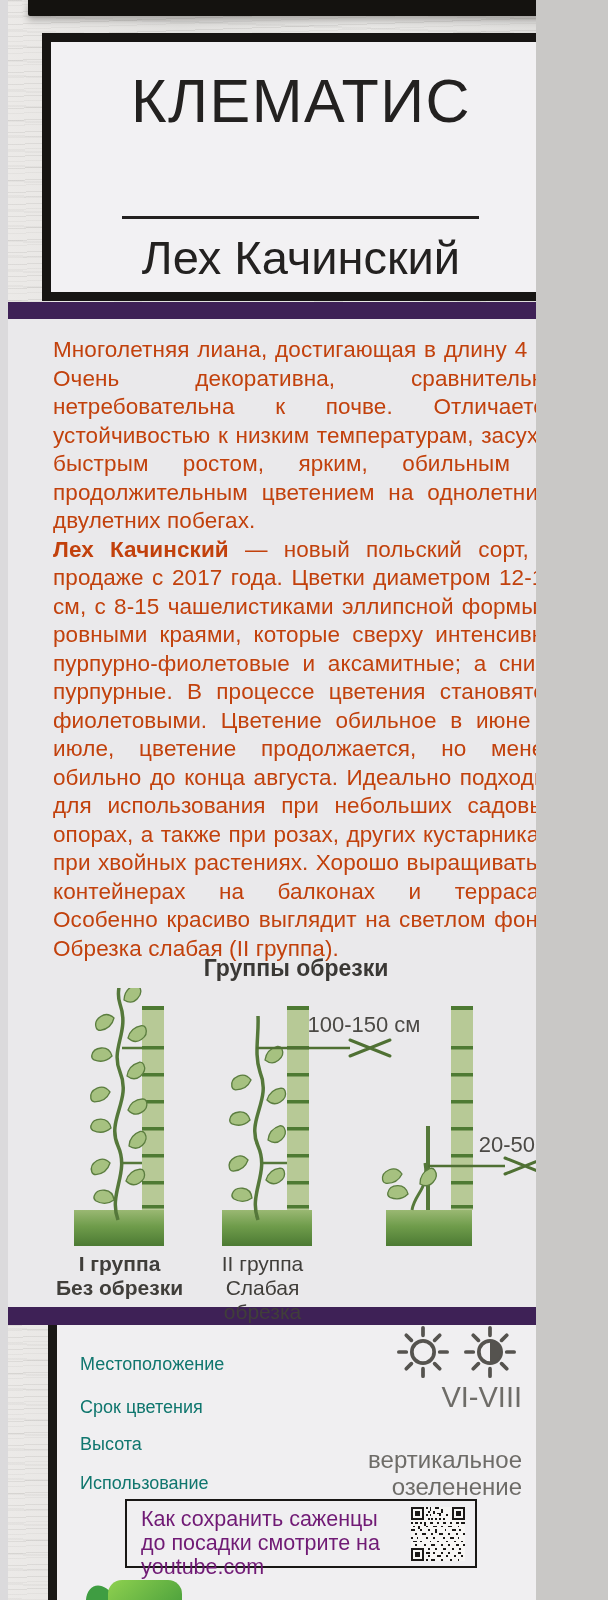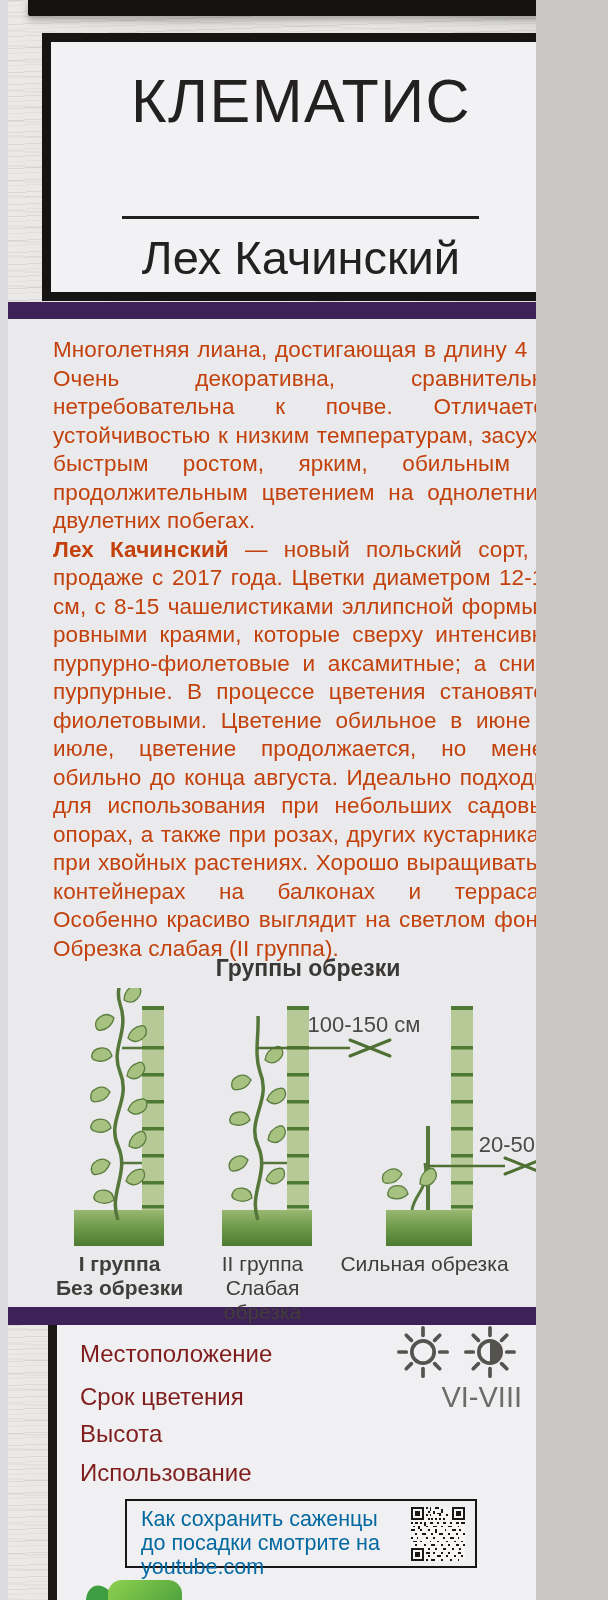--- a/index.html
+++ b/index.html
@@ -27,32 +27,32 @@
       border:9px solid #171513;box-sizing:border-box;}
   .t-title{position:absolute;top:24px;left:0;right:0;text-align:center;
       font-size:61px;letter-spacing:1.5px;color:#232120;white-space:nowrap;}
   .t-line{position:absolute;top:174px;left:71px;width:357px;height:3px;background:#232120;}
   .t-variety{position:absolute;top:188px;left:0;right:0;text-align:center;
       font-size:47px;color:#232120;white-space:nowrap;}
   .desc{left:53px;top:336px;width:504px;font-size:22.5px;line-height:28.5px;
       color:#c2410c;text-align:justify;letter-spacing:.1px;}
   .desc p{margin:0;}
   .prune-title{left:8px;top:955px;width:576px;text-align:center;
-      font-size:23px;font-weight:bold;color:#3a3835;margin-left:12px;}
+      font-size:23px;font-weight:bold;color:#3a3835;}
   .prune-svg{left:34px;top:988px;}
   .grp{top:1252px;text-align:center;font-size:21px;line-height:24px;color:#403e3a;}
   .grp1{left:47px;width:145px;font-weight:bold;} .grp2{left:190px;width:145px;} .grp3{left:332px;width:185px;}
   .info-card{left:48px;top:1325px;width:505px;height:275px;background:#f0eff1;
       border-left:9px solid #1a1816;border-right:9px solid #1a1816;box-sizing:border-box;}
-  .ilabel{left:80px;font-size:24px;color:#7f1d1d;}
+  .ilabel{left:80px;font-size:18px;color:#0f766e;margin-top:14px;}
   .ival{width:262px;left:260px;text-align:right;font-size:29px;color:#6e6c68;}
   .suns{left:397px;top:1326px;display:flex;gap:15px;}
   .usage{left:282px;top:1447px;width:240px;text-align:right;font-size:24px;line-height:26.5px;color:#6e6c68;}
   .yt-box{left:125px;top:1499px;width:352px;height:69px;border:2.5px solid #191715;box-sizing:border-box;}
-  .yt-text{position:absolute;left:14px;top:6px;font-size:21.5px;line-height:24px;color:#0369a1;}
+  .yt-text{position:absolute;left:14px;top:6px;font-size:21.5px;line-height:24px;color:#701a75;}
   .qr{position:absolute;right:10px;top:6px;width:54px;height:54px;}
   .logo{left:82px;top:1572px;width:100px;height:80px;}
 </style>
 </head>
 <body>
 
 <div class="page">
 
   <div class="abs wood wood-top"></div>
   <div class="abs wood wood-bottom"></div>
@@ -161,21 +161,20 @@
 
   <div class="abs grp grp1">
     <div>I группа</div>
     <div>Без обрезки</div>
   </div>
   <div class="abs grp grp2">
     <div>II группа</div>
     <div>Слабая обрезка</div>
   </div>
   <div class="abs grp grp3">
-    <div>Сильная обрезка</div>
   </div>
 
   <div class="abs info-card"></div>
 
   <div class="abs ilabel" style="top:1340px">Местоположение</div>
   <div class="abs suns">
     <svg width="52" height="52" viewBox="0 0 56 56">
       <g stroke="#55534f" stroke-width="4" fill="none" stroke-linecap="round">
         <circle cx="28" cy="28" r="12"></circle>
         <path d="M28 2 V10 M28 46 V54 M2 28 H10 M46 28 H54 M10 10 L15.5 15.5 M40.5 40.5 L46 46 M46 10 L40.5 15.5 M15.5 40.5 L10 46"></path>
@@ -189,20 +188,21 @@
       <path d="M28 16 a12 12 0 0 1 0 24 Z" fill="#55534f"></path>
     </svg>
   </div>
 
   <div class="abs ilabel" style="top:1383px">Срок цветения</div>
   <div class="abs ival" style="top:1381px">VI-VIII</div>
 
   <div class="abs ilabel" style="top:1420px">Высота</div>
 
   <div class="abs ilabel" style="top:1459px">Использование</div>
+  <div class="abs usage">вертикальное озеленение</div>
 
   <div class="abs yt-box">
     <div class="yt-text">
       <div>Как сохранить саженцы</div>
       <div>до посадки смотрите на</div>
       <div>youtube.com</div>
     </div>
     <svg class="qr" viewBox="0 0 29 29" shape-rendering="crispEdges">
       <rect x="0" y="0" width="29" height="29" fill="#f7f6f4"></rect>
       <g fill="#1a1816">

